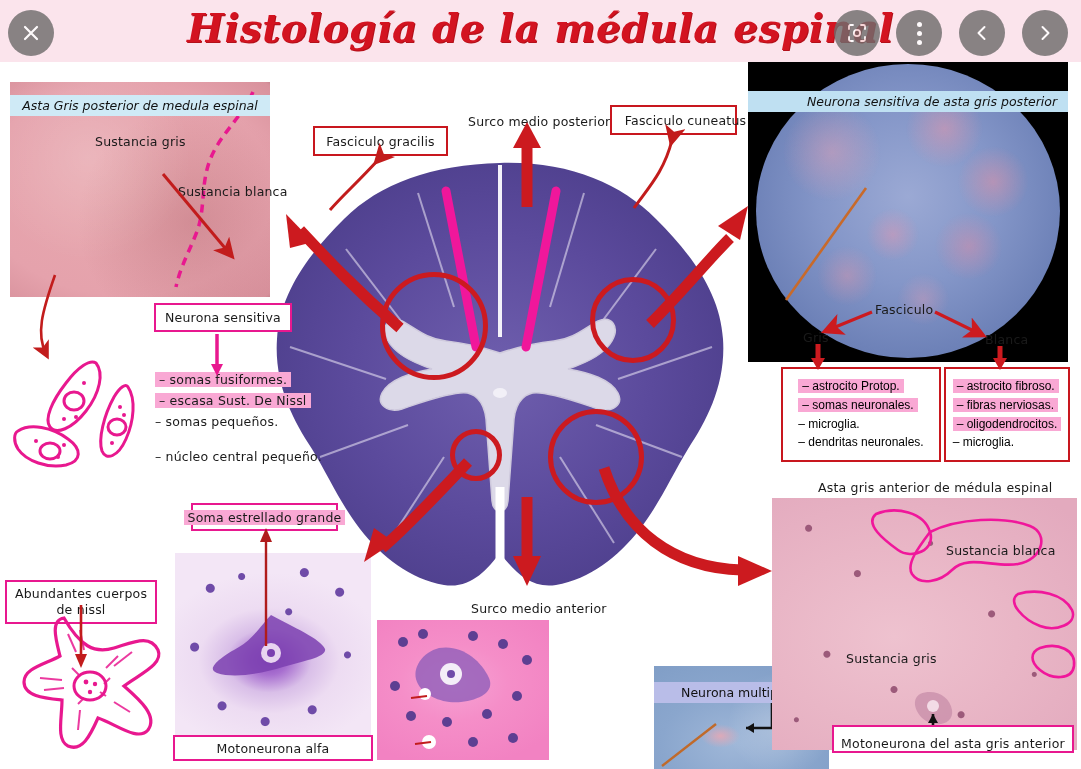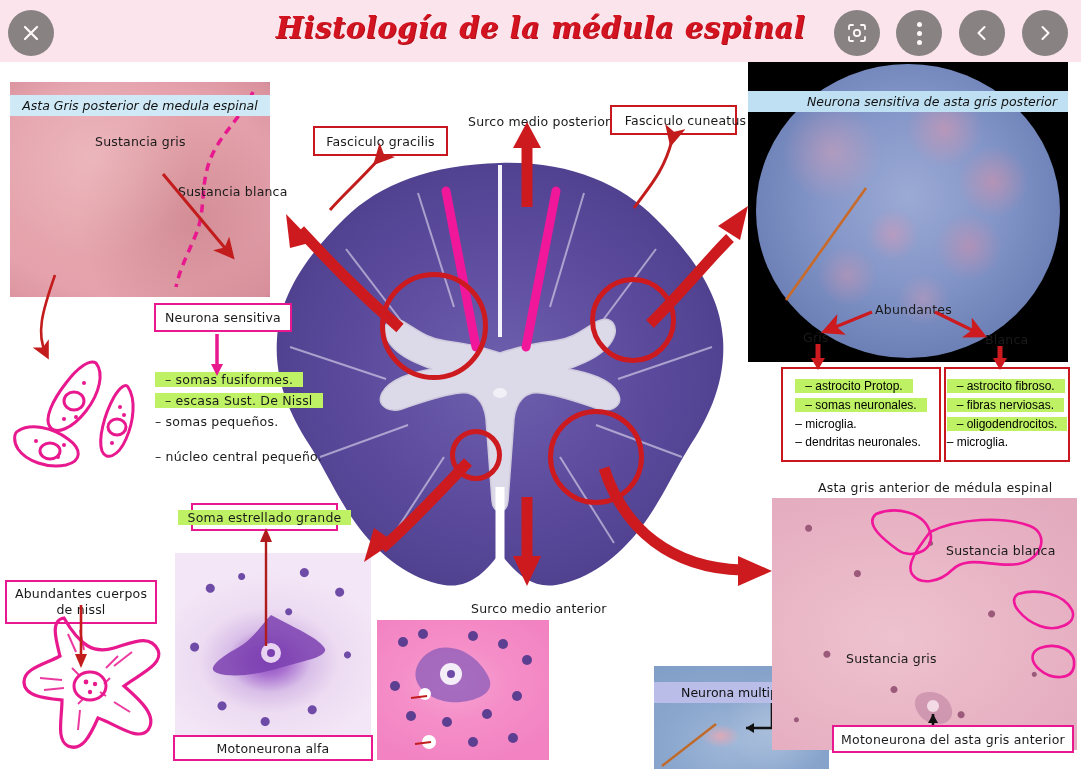--- a/index.html
+++ b/index.html
@@ -15,39 +15,39 @@
   #btn-close{left:8px;}
   #btn-lens{left:834px;}
   #btn-more{left:896px;}
   #btn-prev{left:959px;}
   #btn-next{left:1022px;}
   .chrome-btn svg{display:block;}
   .dot{width:5px;height:5px;border-radius:50%;background:#fff;margin:2px 0;}
   #page-title{position:absolute;left:0;top:0;width:1081px;height:56px;
     display:flex;align-items:center;justify-content:center;
     font-family:"DejaVu Serif",serif;font-style:italic;font-weight:bold;
-    font-size:29px;color:#d31320;letter-spacing:.5px;
+    font-size:39px;color:#d31320;letter-spacing:.5px;
     text-shadow:1px 1px 0 #b3101a;pointer-events:none;}
 
   
   #poster{position:absolute;left:0;top:62px;width:1081px;height:707px;
     background:#fff;overflow:hidden;}
   .abs{position:absolute;}
 
   
   .hand{font-family:"DejaVu Sans",sans-serif;color:#1a1a1a;font-size:12.5px;
     white-space:nowrap;letter-spacing:.2px;}
 
   
   .box-red{border:2px solid #c8171e;background:#fff;
     display:flex;align-items:center;justify-content:center;box-sizing:border-box;}
   .box-pink{border:2px solid #e8188f;background:#fff;
     display:flex;align-items:center;justify-content:center;box-sizing:border-box;
     text-align:center;}
-  .hl{background:#bef264;padding:0 10px;}
+  .hl{background:#f9a8d4;padding:0 4px;}
 
   .bullets{display:block;text-align:left;padding:6px 8px;line-height:1.55;}
   .bullets div{white-space:nowrap;font-size:12px;}
 
   
   .micro{background:#111;overflow:hidden;}
   .caption-band{position:absolute;left:0;width:100%;text-align:center;
     font-family:"DejaVu Sans",sans-serif;font-size:12.5px;color:#111;
     padding:3px 0;box-sizing:border-box;}
 
@@ -256,21 +256,21 @@
         <circle cx="56" cy="62" r="2"></circle>
       <circle cx="112" cy="50" r="2"></circle>
         <circle cx="116" cy="58" r="2"></circle>
         <circle cx="104" cy="86" r="2"></circle>
       <circle cx="28" cy="84" r="2"></circle>
         <circle cx="56" cy="88" r="2"></circle>
         <circle cx="50" cy="100" r="2"></circle>
     </g>
   </svg>
 
-  <div class="abs hand" style="left:875px;top:240px;">Abundantes</div>
+  <div class="abs hand" style="left:875px;top:240px;">Fasciculo</div>
   <div class="abs hand" style="left:803px;top:268px;">Gris</div>
   <div class="abs hand" style="left:985px;top:270px;">Blanca</div>
 
   <div class="abs box-red" style="left:781px;top:305px;width:160px;height:95px;">
     <div class="bullets">
       <div><span class="hl">– astrocito Protop.</span></div>
       <div><span class="hl">– somas neuronales.</span></div>
       <div><span>– microglia.</span></div>
       <div><span>– dendritas neuronales.</span></div>
     </div>
@@ -407,21 +407,21 @@
         <path d="M268 150 C286 144, 304 152, 302 168 C300 182, 280 182, 268 172 C258 164, 258 154, 268 150 Z"></path>
       </g>
       <path d="M148 196 C162 190, 178 198, 180 212 C182 224, 168 230, 156 224 C144 218, 138 202, 148 196 Z" fill="#c48aa6" opacity=".7"></path>
       <circle cx="161" cy="208" r="6" fill="#f3dbe6"></circle>
       <path d="M161 248 V216" stroke="#111" stroke-width="2.6" fill="none"></path>
       <path d="M161 216 L156 225 L166 225 Z" fill="#111"></path>
     </svg>
   </div>
   <div class="abs hand" style="left:946px;top:481px;">Sustancia blanca</div>
   <div class="abs hand" style="left:846px;top:589px;">Sustancia gris</div>
-  <div class="abs box-pink" style="left:832px;top:663px;width:242px;height:28px;">
+  <div class="abs box-pink" style="left:832px;top:663px;width:242px;height:28px;align-items:flex-end;">
     <span class="hand">Motoneurona del asta gris anterior</span>
   </div>
 
   <svg class="ov" viewBox="0 0 1081 707">
     <defs>
       <marker id="ah" markerWidth="7" markerHeight="7" refX="4.6" refY="3.5" orient="auto">
         <path d="M0,0 L7,3.5 L0,7 L1.8,3.5 Z" fill="#cc1a1f"></path>
       </marker>
       <marker id="ahs" markerWidth="7" markerHeight="7" refX="4.6" refY="3.5" orient="auto">
         <path d="M0,0 L7,3.5 L0,7 L1.8,3.5 Z" fill="#c21c1c"></path>

